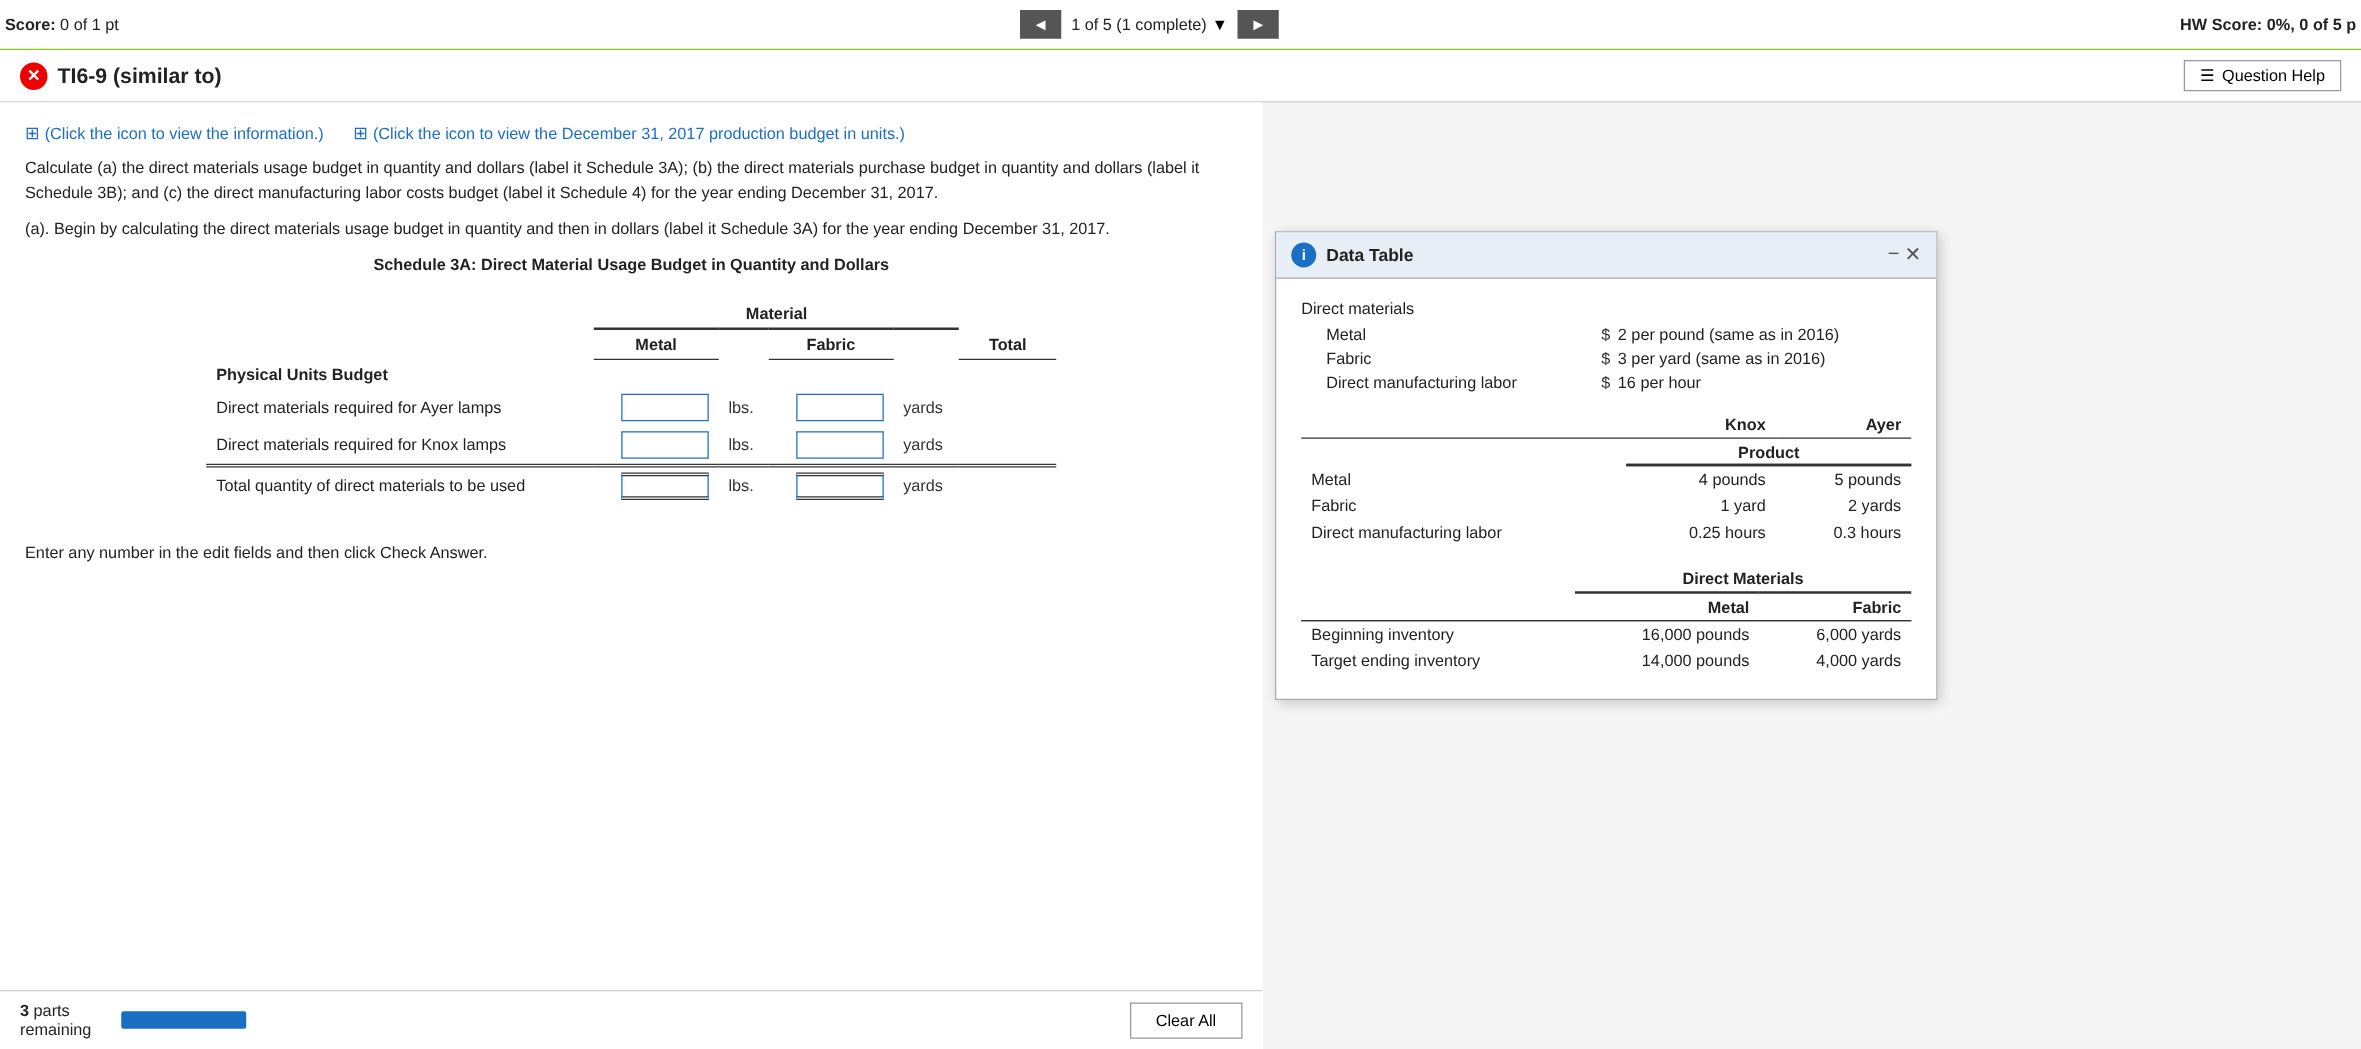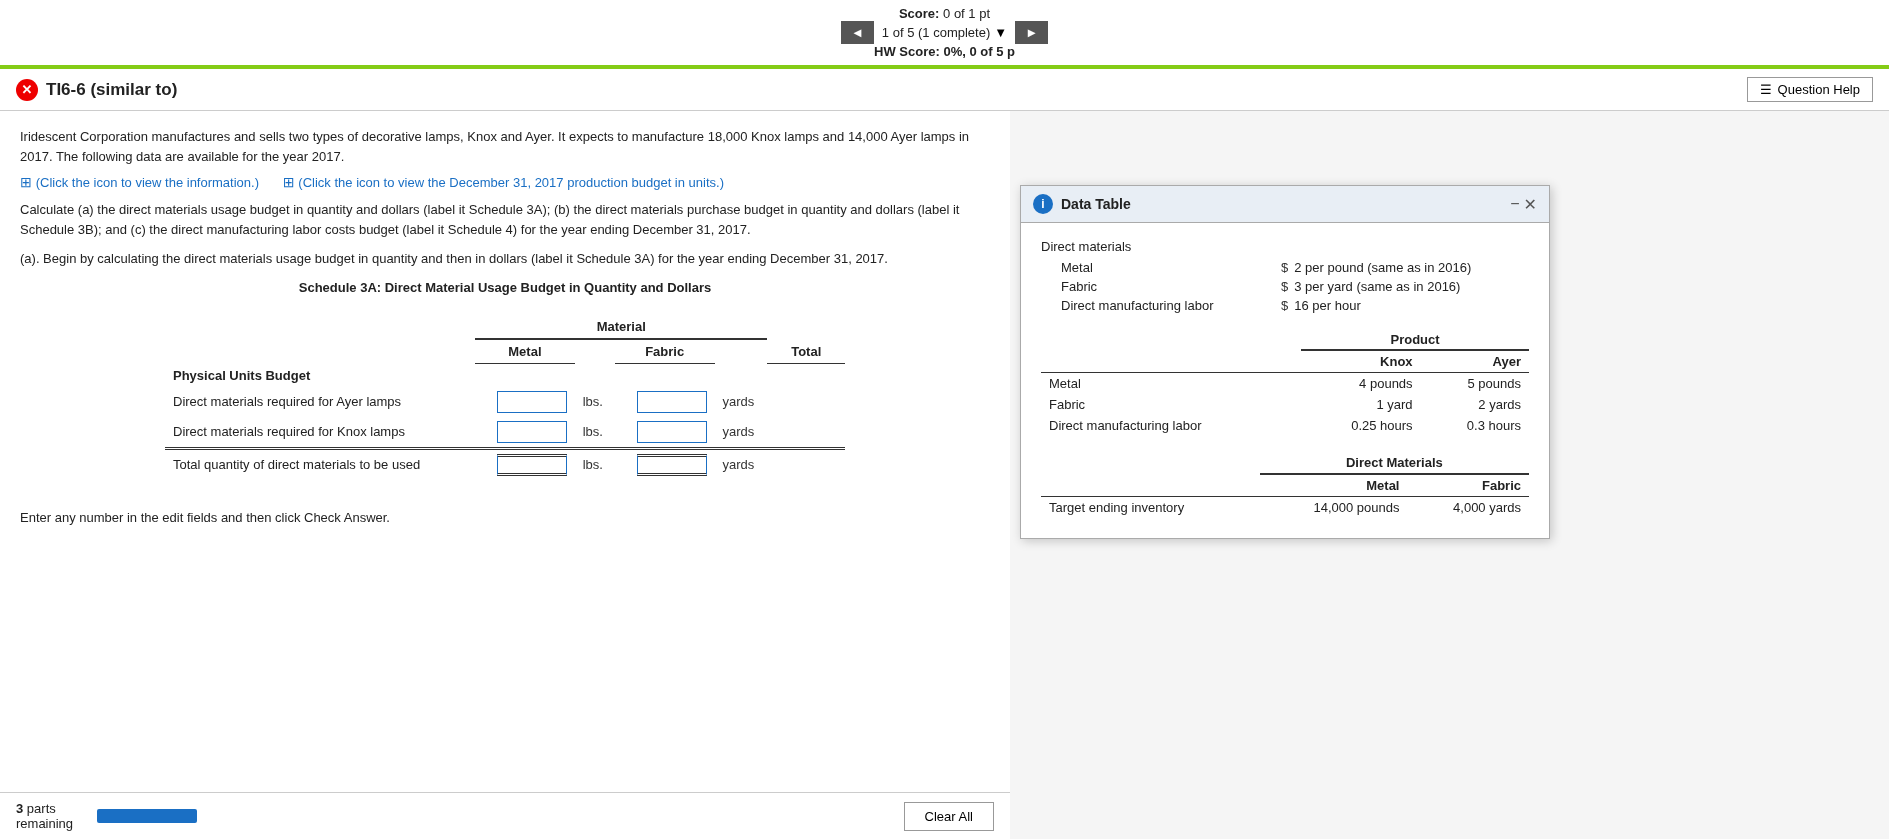--- a/index.html
+++ b/index.html
@@ -1,21 +1,21 @@
 <!DOCTYPE html>
 <html><head>
   <meta charset="utf-8">
   <style>
     * { box-sizing: border-box; margin: 0; padding: 0; }
     body { font-family: Arial, sans-serif; font-size: 13px; background: #f5f5f5; color: #222; }
 
     
     .top-bar {
       display: flex; align-items: center; justify-content: space-between;
-      background: #fff; border-bottom: 4px solid #84cc16; padding: 6px 4px; min-height: 40px; flex-direction: column;
+      background: #fff; border-bottom: 1px solid #84cc16; padding: 6px 4px; min-height: 40px;
     }
     .score-label { font-size: 13px; }
     .nav-center { display: flex; align-items: center; gap: 8px; }
     .nav-btn {
       background: #555; color: #fff; border: none; padding: 4px 10px; cursor: pointer; font-size: 13px;
     }
     .nav-info {
       display: flex; align-items: center; gap: 4px; font-size: 13px;
     }
     .nav-dropdown { background: none; border: none; font-size: 13px; cursor: pointer; }
@@ -135,30 +135,29 @@
   </div>
   <div class="hw-score">
     <strong>HW Score:</strong>
     <span>0%, 0 of 5 p</span>
   </div>
 </div>
 
 <div class="title-bar">
   <div class="title-left">
     <div class="x-icon">✕</div>
-    <span class="title-text">TI6-6 (similar to)</span>
+    <span class="title-text">TI6-9 (similar to)</span>
   </div>
   <button class="question-help-btn">
     <span>☰</span>
     <span>Question Help</span>
   </button>
 </div>
 
 <div class="main-content">
-  <p class="intro-text">Iridescent Corporation manufactures and sells two types of decorative lamps, Knox and Ayer. It expects to manufacture 18,000 Knox lamps and 14,000 Ayer lamps in 2017. The following data are available for the year 2017.</p>
   <div class="links-row">
     <a class="icon-link" href="#">
       <span class="grid-icon">⊞</span>
       <span>(Click the icon to view the information.)</span>
     </a>
     <a class="icon-link" href="#">
       <span class="grid-icon">⊞</span>
       <span>(Click the icon to view the December 31, 2017 production budget in units.)</span>
     </a>
   </div>
@@ -277,28 +276,28 @@
         <div class="data-row">
           <span class="data-label">Direct manufacturing labor</span>
           <span class="data-dollar">$</span>
           <span>16 per hour</span>
         </div>
       </div>
 
       <table class="dt-table">
         <thead>
           <tr>
-            <th style="text-align:left; border-bottom:none;"></th>
-            <th colspan="2" class="product-header">Product</th>
-          </tr>
-          <tr>
             <th style="text-align:left;"></th>
             <th>Knox</th>
             <th>Ayer</th>
           </tr>
+          <tr>
+            <th style="text-align:left; border-bottom:none;"></th>
+            <th colspan="2" class="product-header">Product</th>
+          </tr>
         </thead>
         <tbody>
           <tr>
             <td>Metal</td>
             <td>4 pounds</td>
             <td>5 pounds</td>
           </tr>
           <tr>
             <td>Fabric</td>
             <td>1 yard</td>
@@ -319,20 +318,25 @@
             <th colspan="2" style="text-align:center; font-weight:bold; border-bottom: 2px solid #333;">Direct Materials</th>
           </tr>
           <tr>
             <th style="text-align:left;"></th>
             <th>Metal</th>
             <th>Fabric</th>
           </tr>
         </thead>
         <tbody>
           <tr>
+            <td>Beginning inventory</td>
+            <td>16,000 pounds</td>
+            <td>6,000 yards</td>
+          </tr>
+          <tr>
             <td>Target ending inventory</td>
             <td>14,000 pounds</td>
             <td>4,000 yards</td>
           </tr>
         </tbody>
       </table>
     </div>
   </div>
 </div>
 

